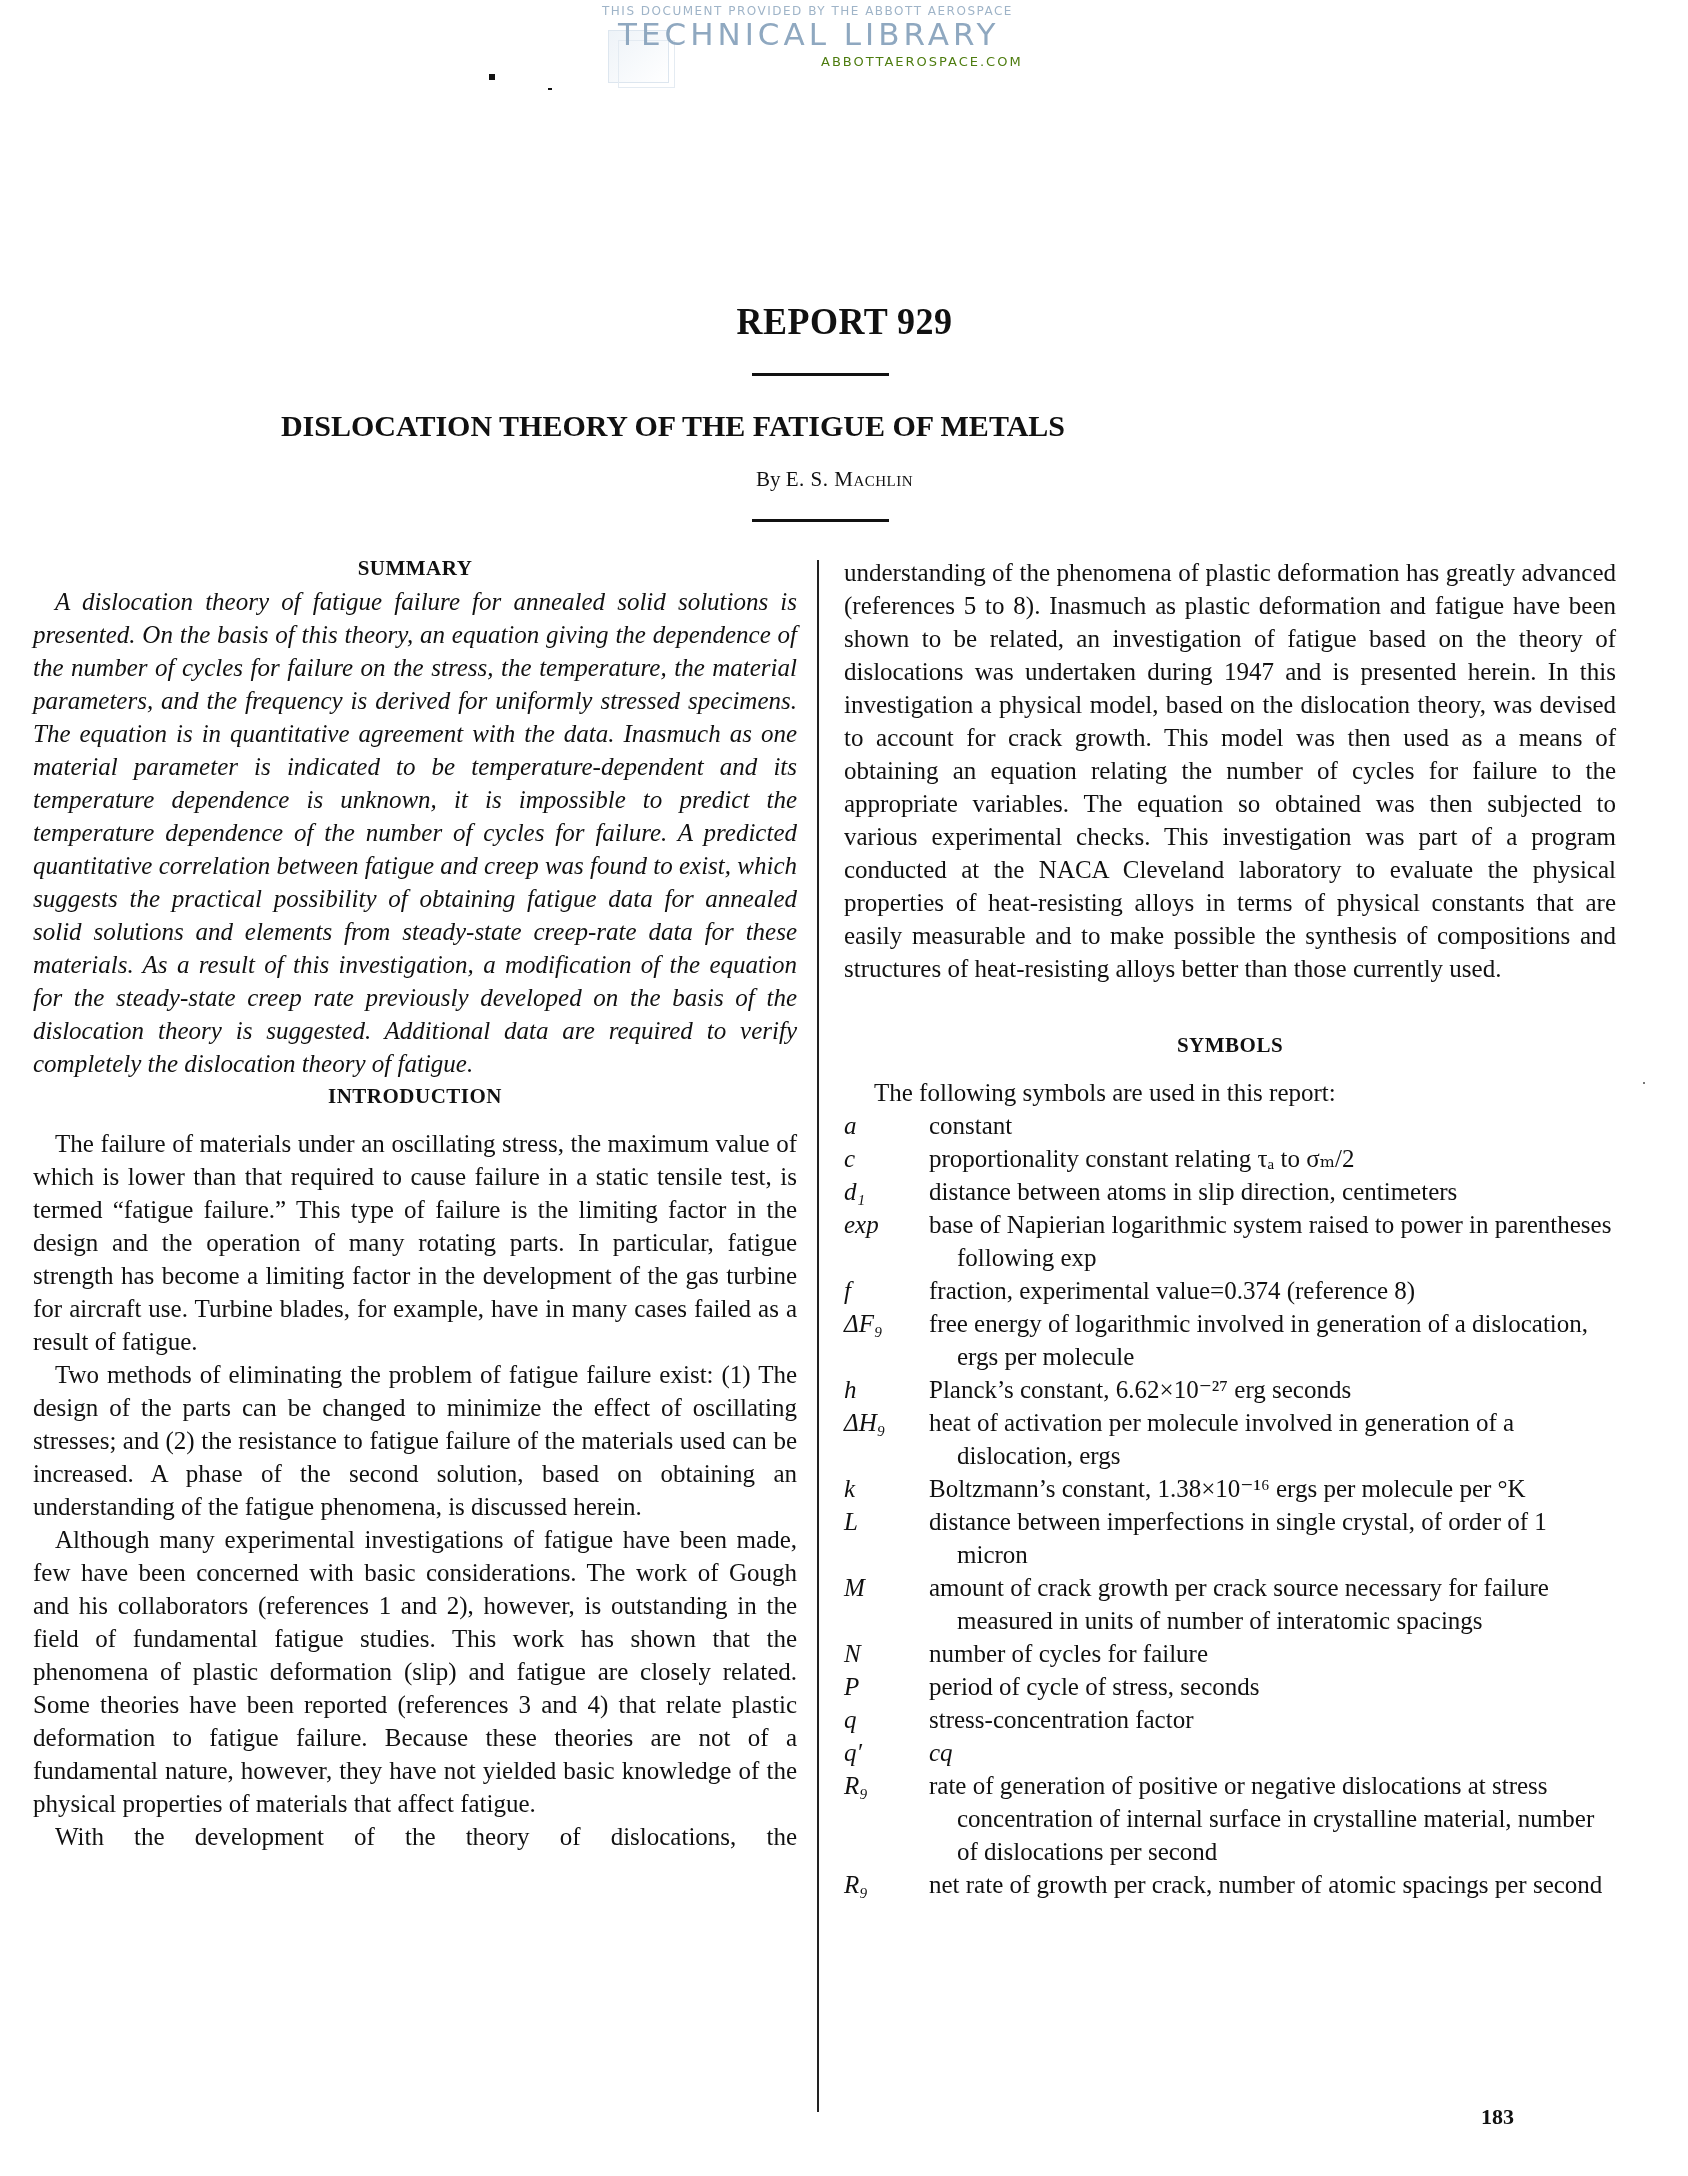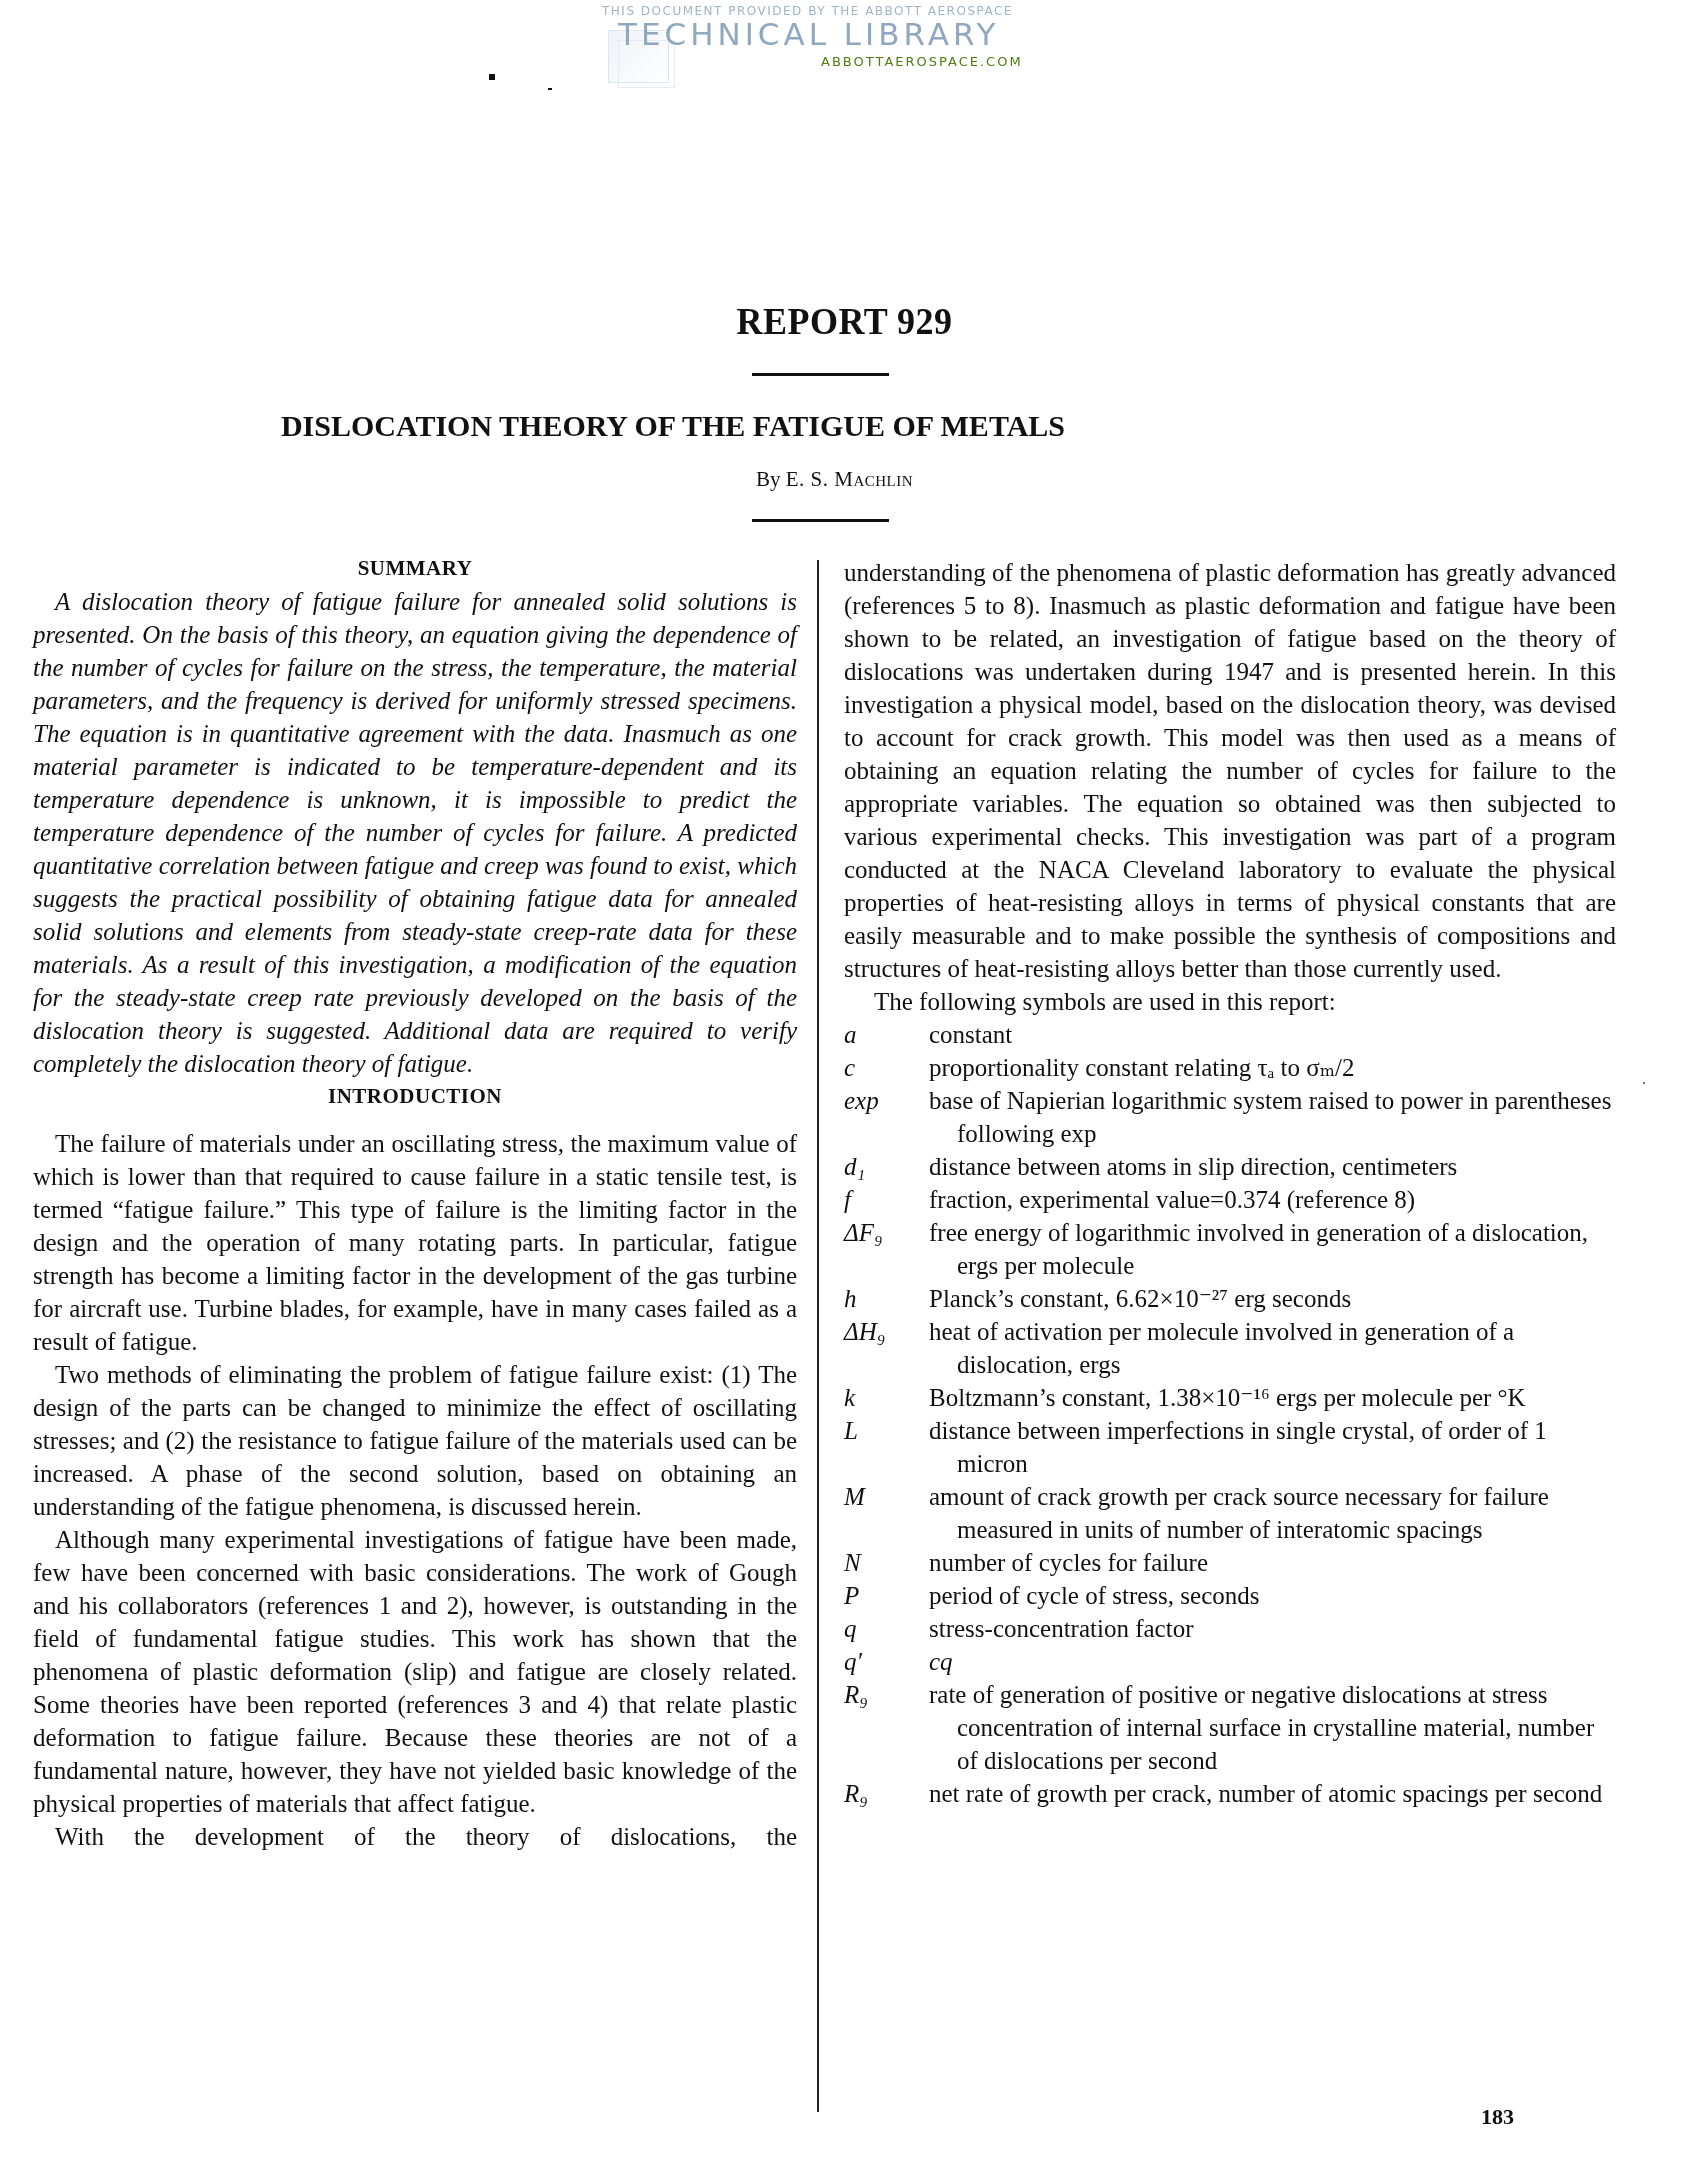--- a/index.html
+++ b/index.html
@@ -73,38 +73,39 @@
   <p class="summary-text">A dislocation theory of fatigue failure for annealed solid solutions is presented. On the basis of this theory, an equation giving the dependence of the number of cycles for failure on the stress, the temperature, the material parameters, and the frequency is derived for uniformly stressed specimens. The equation is in quantitative agreement with the data. Inasmuch as one material parameter is indicated to be temperature-dependent and its temperature dependence is unknown, it is impossible to predict the temperature dependence of the number of cycles for failure. A predicted quantitative correlation between fatigue and creep was found to exist, which suggests the practical possibility of obtaining fatigue data for annealed solid solutions and elements from steady-state creep-rate data for these materials. As a result of this investigation, a modification of the equation for the steady-state creep rate previously developed on the basis of the dislocation theory is suggested. Additional data are required to verify completely the dislocation theory of fatigue.</p>
   <h3 class="sec-head intro-head">INTRODUCTION</h3>
   <p class="indent">The failure of materials under an oscillating stress, the maximum value of which is lower than that required to cause failure in a static tensile test, is termed “fatigue failure.” This type of failure is the limiting factor in the design and the operation of many rotating parts. In particular, fatigue strength has become a limiting factor in the development of the gas turbine for aircraft use. Turbine blades, for example, have in many cases failed as a result of fatigue.</p>
   <p class="indent">Two methods of eliminating the problem of fatigue failure exist: (1) The design of the parts can be changed to minimize the effect of oscillating stresses; and (2) the resistance to fatigue failure of the materials used can be increased. A phase of the second solution, based on obtaining an understanding of the fatigue phenomena, is discussed herein.</p>
   <p class="indent">Although many experimental investigations of fatigue have been made, few have been concerned with basic considerations. The work of Gough and his collaborators (references 1 and 2), however, is outstanding in the field of fundamental fatigue studies. This work has shown that the phenomena of plastic deformation (slip) and fatigue are closely related. Some theories have been reported (references 3 and 4) that relate plastic deformation to fatigue failure. Because these theories are not of a fundamental nature, however, they have not yielded basic knowledge of the physical properties of materials that affect fatigue.</p>
   <p class="indent" style="text-align-last:justify;">With the development of the theory of dislocations, the</p>
 </div>
 
 <div class="col col-right">
   <p>understanding of the phenomena of plastic deformation has greatly advanced (references 5 to 8). Inasmuch as plastic deformation and fatigue have been shown to be related, an investigation of fatigue based on the theory of dislocations was undertaken during 1947 and is presented herein. In this investigation a physical model, based on the dislocation theory, was devised to account for crack growth. This model was then used as a means of obtaining an equation relating the number of cycles for failure to the appropriate variables. The equation so obtained was then subjected to various experimental checks. This investigation was part of a program conducted at the NACA Cleveland laboratory to evaluate the physical properties of heat-resisting alloys in terms of physical constants that are easily measurable and to make possible the synthesis of compositions and structures of heat-resisting alloys better than those currently used.</p>
+  <h3 class="sec-head sym-head">SYMBOLS</h3>
   <p class="sym-intro">The following symbols are used in this report:</p>
 
   <div class="sym-list">
     <div class="sym-row">
       <span class="sym-key">a</span>
       <span class="sym-desc">constant</span>
     </div>
     <div class="sym-row">
       <span class="sym-key">c</span>
       <span class="sym-desc">proportionality constant relating τₐ to σₘ/2</span>
     </div>
     <div class="sym-row">
+      <span class="sym-key">d₁</span>
+      <span class="sym-desc">distance between atoms in slip direction, centimeters</span>
+    </div>
+    <div class="sym-row">
       <span class="sym-key">exp</span>
       <span class="sym-desc">base of Napierian logarithmic system raised to power in parentheses following exp</span>
-    </div>
-    <div class="sym-row">
-      <span class="sym-key">d₁</span>
-      <span class="sym-desc">distance between atoms in slip direction, centimeters</span>
     </div>
     <div class="sym-row">
       <span class="sym-key">f</span>
       <span class="sym-desc">fraction, experimental value=0.374 (reference 8)</span>
     </div>
     <div class="sym-row">
       <span class="sym-key">ΔF₉</span>
       <span class="sym-desc">free energy of logarithmic involved in generation of a dislocation, ergs per molecule</span>
     </div>
     <div class="sym-row">

